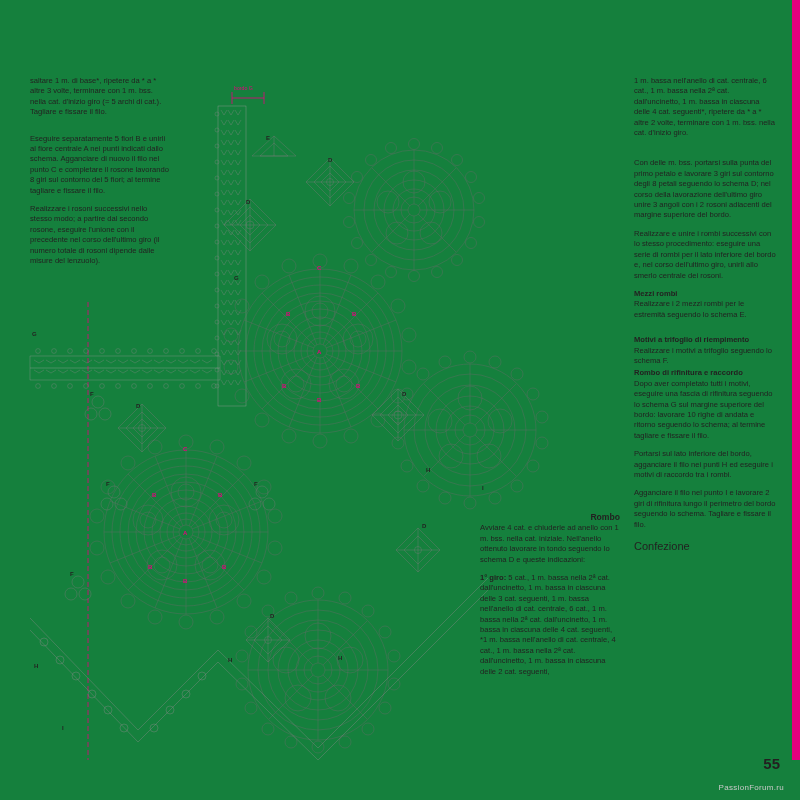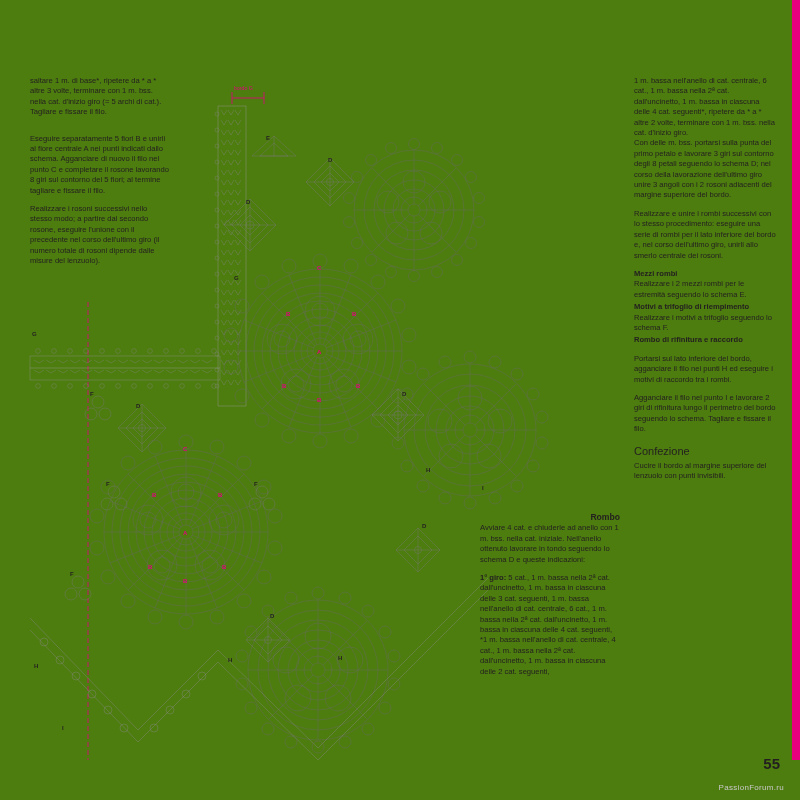--- a/index.html
+++ b/index.html
@@ -6,21 +6,21 @@
   body{
     width:800px;height:800px;
     background:#ffffff;
     font-family:"Liberation Sans", sans-serif;
     color:#231f20;
     position:relative;
     overflow:hidden;
   }
   .page{
     position:absolute;inset:0;
-    background:#4d7c0f;
+    background:#15803d;
     text-decoration:underline;
   }
   
   .edge-bar{
     position:absolute;right:0;top:0;width:8px;height:760px;
     background:#e6007e;
   }
   
   .col{
     position:absolute;
@@ -626,34 +626,34 @@
   </div>
 
   <div class="col col-mid">
     <div class="rombo-title">Rombo</div>
     <p>Avviare 4 cat. e chiuderle ad anello con 1 m. bss. nella cat. iniziale. Nell'anello ottenuto lavorare in tondo seguendo lo schema D e queste indicazioni:</p>
     <p style="margin-top:8px"><span class="sub-b">1° giro:</span><span> 5 cat., 1 m. bassa nella 2ª cat. dall'uncinetto, 1 m. bassa in ciascuna delle 3 cat. seguenti, 1 m. bassa nell'anello di cat. centrale, 6 cat., 1 m. bassa nella 2ª cat. dall'uncinetto, 1 m. bassa in ciascuna delle 4 cat. seguenti, *1 m. bassa nell'anello di cat. centrale, 4 cat., 1 m. bassa nella 2ª cat. dall'uncinetto, 1 m. bassa in ciascuna delle 2 cat. seguenti,</span></p>
   </div>
 
   <div class="col col-right">
     <p>1 m. bassa nell'anello di cat. centrale, 6 cat., 1 m. bassa nella 2ª cat. dall'uncinetto, 1 m. bassa in ciascuna delle 4 cat. seguenti*, ripetere da * a * altre 2 volte, terminare con 1 m. bss. nella cat. d'inizio giro.</p>
-    <p style="margin-top:0">Con delle m. bss. portarsi sulla punta del primo petalo e lavorare 3 giri sul contorno degli 8 petali seguendo lo schema D; nel corso della lavorazione dell'ultimo giro unire 3 angoli con i 2 rosoni adiacenti del margine superiore del bordo.</p>
+    <p style="margin-top:20px">Con delle m. bss. portarsi sulla punta del primo petalo e lavorare 3 giri sul contorno degli 8 petali seguendo lo schema D; nel corso della lavorazione dell'ultimo giro unire 3 angoli con i 2 rosoni adiacenti del margine superiore del bordo.</p>
     <p style="margin-top:8px">Realizzare e unire i rombi successivi con lo stesso procedimento: eseguire una serie di rombi per il lato inferiore del bordo e, nel corso dell'ultimo giro, unirli allo smerlo centrale dei rosoni.</p>
 
     <p style="margin-top:8px" class="hdr">Mezzi rombi</p>
     <p>Realizzare i 2 mezzi rombi per le estremità seguendo lo schema E.</p>
 
-    <p style="margin-top:2px" class="hdr">Motivi a trifoglio di riempimento</p>
+    <p style="margin-top:15px" class="hdr">Motivi a trifoglio di riempimento</p>
     <p>Realizzare i motivi a trifoglio seguendo lo schema F.</p>
 
     <p style="margin-top:2px" class="hdr">Rombo di rifinitura e raccordo</p>
+    <p>Dopo aver completato tutti i motivi, eseguire una fascia di rifinitura seguendo lo schema G sul margine superiore del bordo: lavorare 10 righe di andata e ritorno seguendo lo schema; al termine tagliare e fissare il filo.</p>
 
     <p style="margin-top:8px">Portarsi sul lato inferiore del bordo, agganciare il filo nei punti H ed eseguire i motivi di raccordo tra i rombi.</p>
     <p style="margin-top:8px">Agganciare il filo nel punto I e lavorare 2 giri di rifinitura lungo il perimetro del bordo seguendo lo schema. Tagliare e fissare il filo.</p>
 
     <div class="sec-title">Confezione</div>
-    <p>Cucire il bordo al margine superiore del lenzuolo con punti invisibili.</p>
   </div>
 
   <div class="pageno">55</div>
   <div class="watermark">PassionForum.ru</div>
 
 </div>
 
 </body></html>

